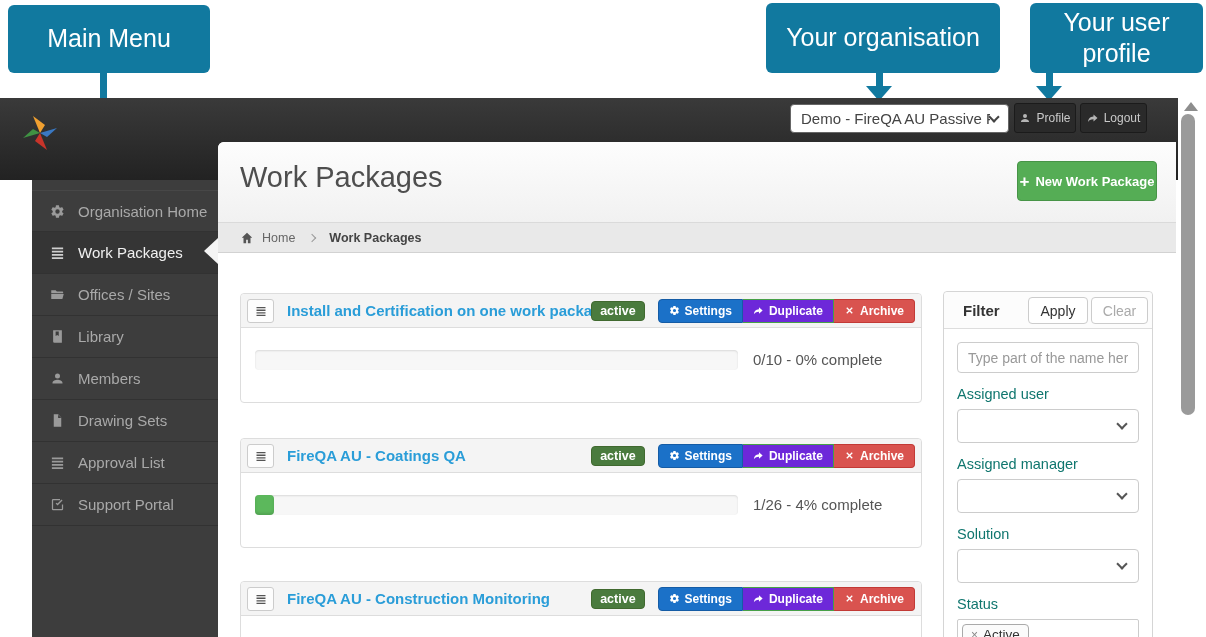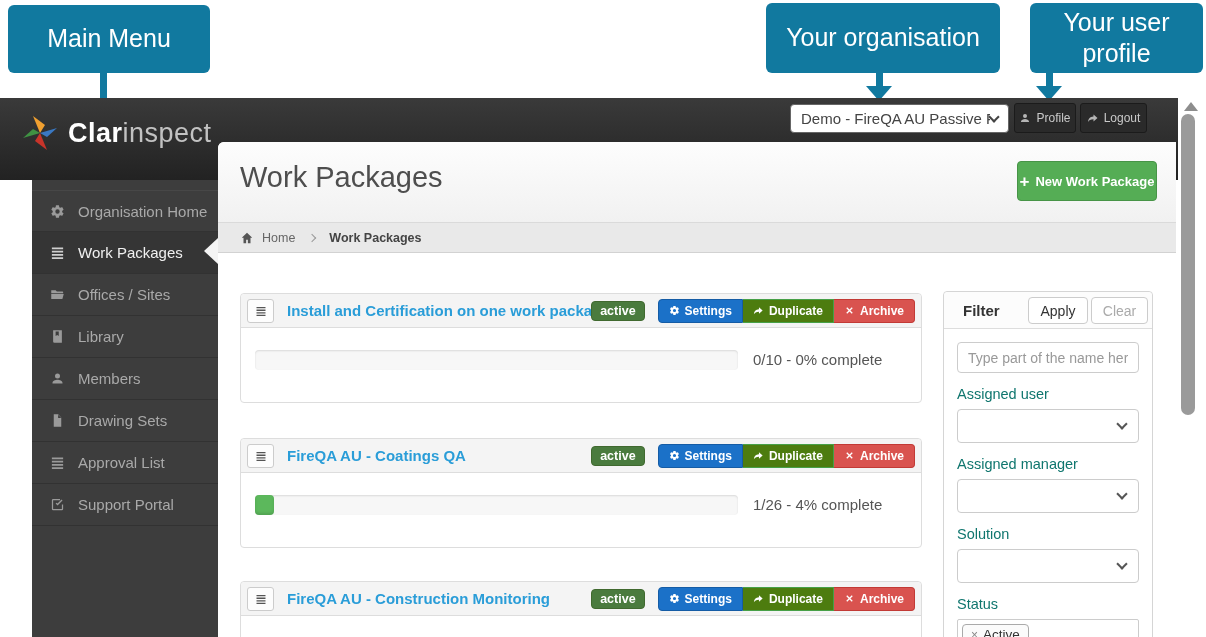--- a/index.html
+++ b/index.html
@@ -92,21 +92,21 @@
   .drag-box svg { width:12px; height:12px; fill:#555; }
   .card-title { flex:1; margin-left:13px; font-size:15px; font-weight:bold; color:#2a9dd8;
                 cursor:pointer; white-space:nowrap; overflow:hidden; }
   .badge { background:#4a7b3e; border:1px solid #40692f; color:#fff; font-size:12.5px;
            font-weight:bold; border-radius:4px; padding:2px 8px; margin-right:13px; }
   .btn-group { display:flex; }
   .act-btn { height:24px; display:flex; align-items:center; gap:5px; padding:0 10px;
              color:#fff; font-size:12px; font-weight:bold; cursor:pointer; }
   .act-btn svg { width:11px; height:11px; fill:#fff; }
   .act-settings { background:#1b71c8; border:1px solid #155ca5; border-radius:4px 0 0 4px; }
-  .act-duplicate{ background:#4d7c0f; border:1px solid #47a047; border-left:none; }
+  .act-duplicate{ background:#6d28d9; border:1px solid #47a047; border-left:none; }
   .act-archive  { background:#d9534f; border:1px solid #c23a36; border-left:none;
                   border-radius:0 4px 4px 0; }
   .card-body { position:relative; height:75px; }
   .prog-track { position:absolute; left:14px; top:22px; width:483px; height:20px;
                 background:#f7f7f7; border-radius:4px; box-shadow:inset 0 1px 2px rgba(0,0,0,.12); }
   .prog-fill { height:100%; background:#5cb85c; border-radius:4px;
                box-shadow:inset 0 -2px 3px rgba(0,0,0,.12); }
   .prog-label { position:absolute; left:512px; top:22px; line-height:20px; font-size:15px;
                 color:#555; white-space:nowrap; }
 
@@ -167,21 +167,20 @@
   <div class="arrow-head" id="ar-user-head"></div>
 
   <div id="topbar"></div>
   <div id="brand">
     <svg viewBox="0 0 40 44">
       <polygon points="20,22 13,5 25,14" fill="#f0a030"></polygon>
       <polygon points="20,22 37,17 27,26" fill="#3a78c2"></polygon>
       <polygon points="20,22 27,39 15,30" fill="#c8342a"></polygon>
       <polygon points="20,22 3,27 13,18" fill="#3f9143"></polygon>
     </svg>
-    <span id="brand-text"><span class="bold">Clar</span><span class="light">inspect</span></span>
   </div>
   <div id="org-select">
     <span class="val">Demo - FireQA AU Passive Fi</span>
     <span class="chev"></span>
   </div>
   <div class="dark-btn" id="btn-profile">
     <svg viewBox="0 0 24 24">
         <path d="M12 12a4 4 0 100-8 4 4 0 000 8zm0 2c-3.3 0-8 1.7-8 5v1h16v-1c0-3.3-4.7-5-8-5z"></path>
       </svg>
     <span>Profile</span>

